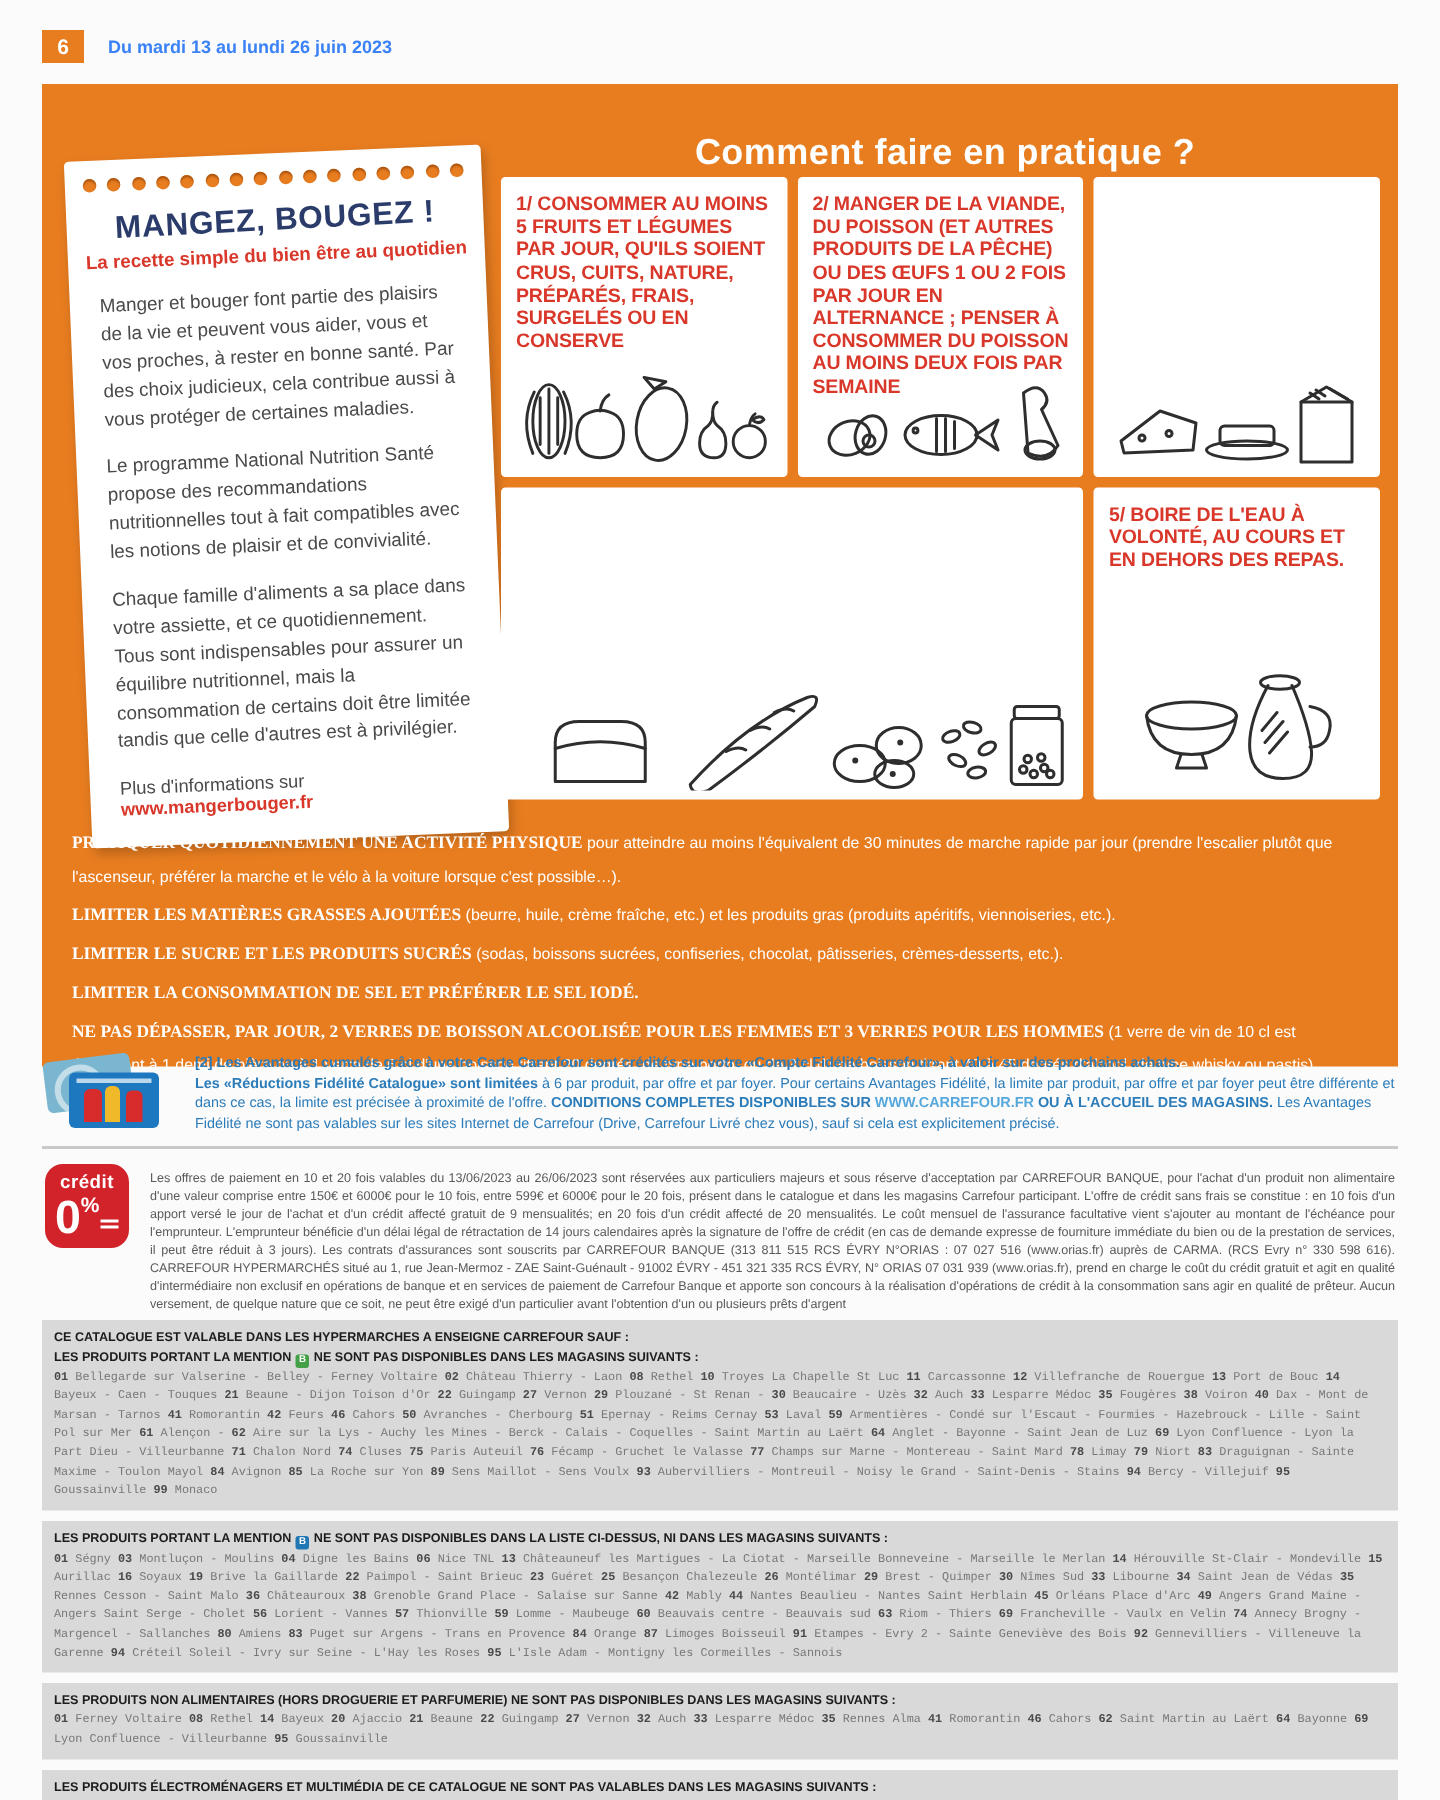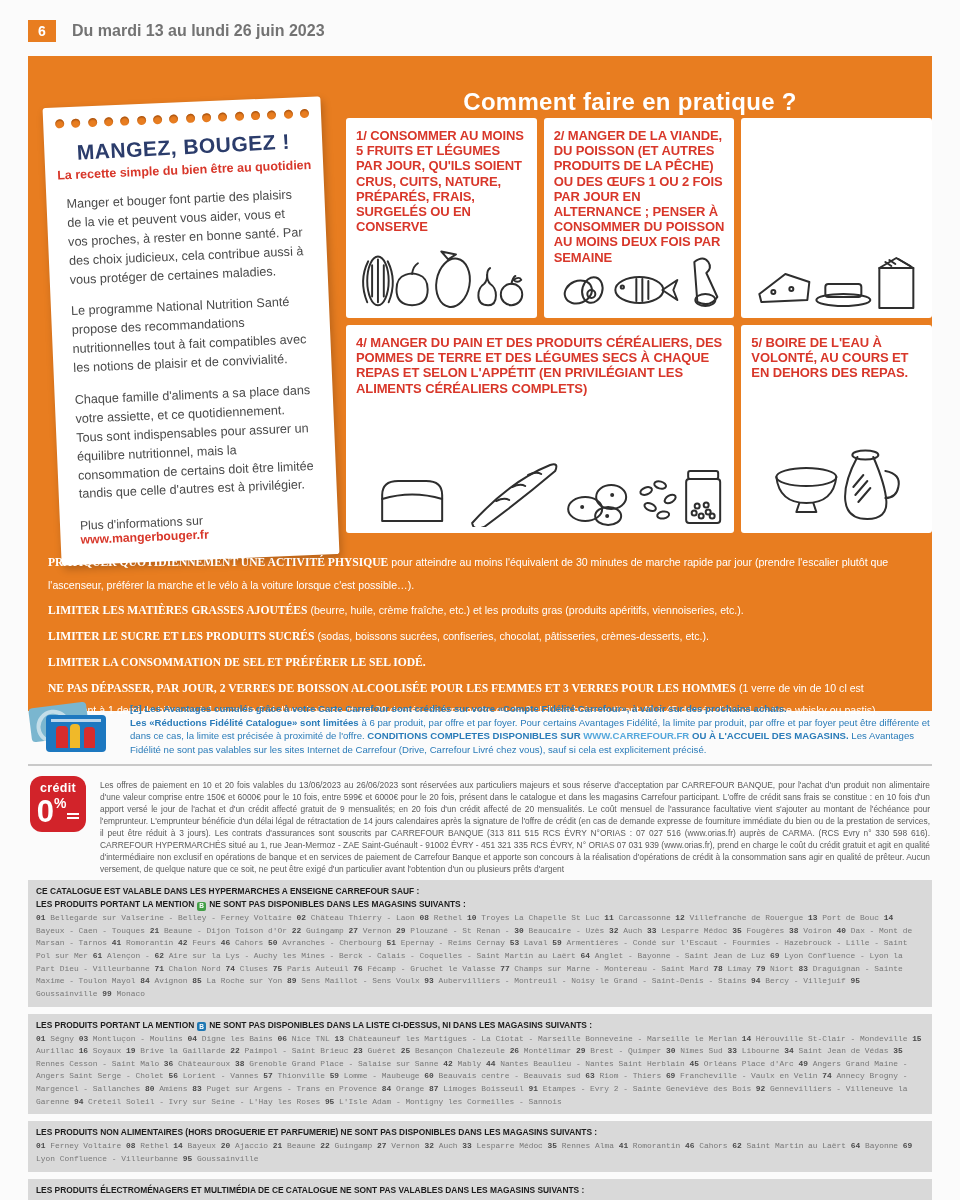--- a/index.html
+++ b/index.html
@@ -5,21 +5,21 @@
   html,body{margin:0;padding:0;}
   body{
     width:960px;height:1200px;position:relative;background:#fbfbfb;
     font-family:"Liberation Sans", sans-serif;color:#333;
     -webkit-font-smoothing:antialiased;
   }
   
   .top-header{position:absolute;top:20px;left:28px;display:flex;align-items:center;gap:16px;}
   .page-num{width:28px;height:22px;background:#e87d20;color:#fff;font-weight:bold;
     font-size:14px;display:flex;align-items:center;justify-content:center;}
-  .date-range{font-size:16px;font-weight:600;color:#737373;}
+  .date-range{font-size:12px;font-weight:600;color:#3b82f6;}
 
   
   .panel{position:absolute;left:28px;top:56px;width:904px;height:655px;background:#e87d20;}
   .panel-title{position:absolute;top:16px;left:300px;right:0;text-align:center;
     color:#fff;font-size:24px;font-weight:bold;letter-spacing:.3px;}
 
   
   .note{position:absolute;left:24px;top:46px;width:278px;height:458px;background:#fff;
     transform:rotate(-2.4deg);border-radius:3px;box-shadow:2px 4px 8px rgba(0,0,0,.22);
     padding:8px 0 0 0;box-sizing:border-box;}
@@ -27,21 +27,21 @@
   .hole{width:9px;height:9px;border-radius:50%;background:#e87d20;
     box-shadow:inset 0 1.5px 1.5px rgba(120,50,0,.55);}
   .note-title{margin-top:12px;text-align:center;color:#2b3c6b;font-size:21px;
     font-weight:800;letter-spacing:.5px;transform:rotate(-.6deg);}
   .note-subtitle{margin-top:4px;text-align:center;color:#d8372a;font-size:12.5px;font-weight:bold;}
   .note-par{margin:13px 20px 0 20px;font-size:12.6px;line-height:1.5;color:#4a4a4a;}
   .note-info{margin:15px 20px 0 20px;font-size:12.2px;color:#4a4a4a;}
   .note-info .url{color:#d8372a;font-weight:bold;}
 
   
-  .tips{position:absolute;left:318px;top:62px;width:586px;display:grid;
+  .tips{position:absolute;left:306px;top:62px;width:586px;display:grid;
     grid-template-columns:repeat(3,1fr);grid-template-rows:200px 208px;gap:7px;}
   .tip{background:#fff;border-radius:3px;position:relative;padding:10px 10px;box-sizing:border-box;}
   .tip-4{grid-column:1 / span 2;}
   .tip-text{color:#d8372a;font-weight:bold;font-size:13px;line-height:1.17;letter-spacing:-.1px;}
   .tip-art{position:absolute;left:8px;right:8px;bottom:6px;}
   .tip-art svg{width:100%;height:100%;display:block;}
   .art-1{height:78px;} .art-2{height:72px;} .art-3{height:86px;} .art-4{height:88px;} .art-5{height:102px;}
   .sketch{stroke:#2e2e2e;stroke-width:2;fill:none;stroke-linecap:round;stroke-linejoin:round;}
 
   
@@ -200,21 +200,20 @@
             <path d="M128,42 L145,32 L162,42 L162,82 L128,82 z"></path>
             <path d="M128,42 L162,42"></path>
             <path d="M147,33 l12,7"></path>
             <path d="M134,36 l6,4 M138,34 l6,4"></path>
           </g>
         </svg>
       </div>
     </div>
 
     <div class="tip tip-4">
-      <div class="tip-text">4/ MANGER DU PAIN ET DES PRODUITS CÉRÉALIERS, DES POMMES DE TERRE ET DES LÉGUMES SECS À CHAQUE REPAS ET SELON L'APPÉTIT (EN PRIVILÉGIANT LES ALIMENTS CÉRÉALIERS COMPLETS)</div>
       <div class="tip-art art-4">
         <svg viewBox="0 0 360 88" preserveAspectRatio="xMidYMax meet">
           <g class="sketch">
             <path d="M22,82 L22,56 q0,-14 16,-14 l28,0 q16,0 16,14 l0,26 z"></path>
             <path d="M22,60 q30,-9 60,0"></path>
           </g>
           <g class="sketch">
             <path d="M112,84 Q150,42 190,26 q9,-3 5,6 Q162,60 124,88 q-11,4 -12,-4 z"></path>
             <path d="M136,62 q8,-4 13,-1 M152,48 q8,-4 13,-1 M168,36 q8,-4 13,-1"></path>
           </g>

